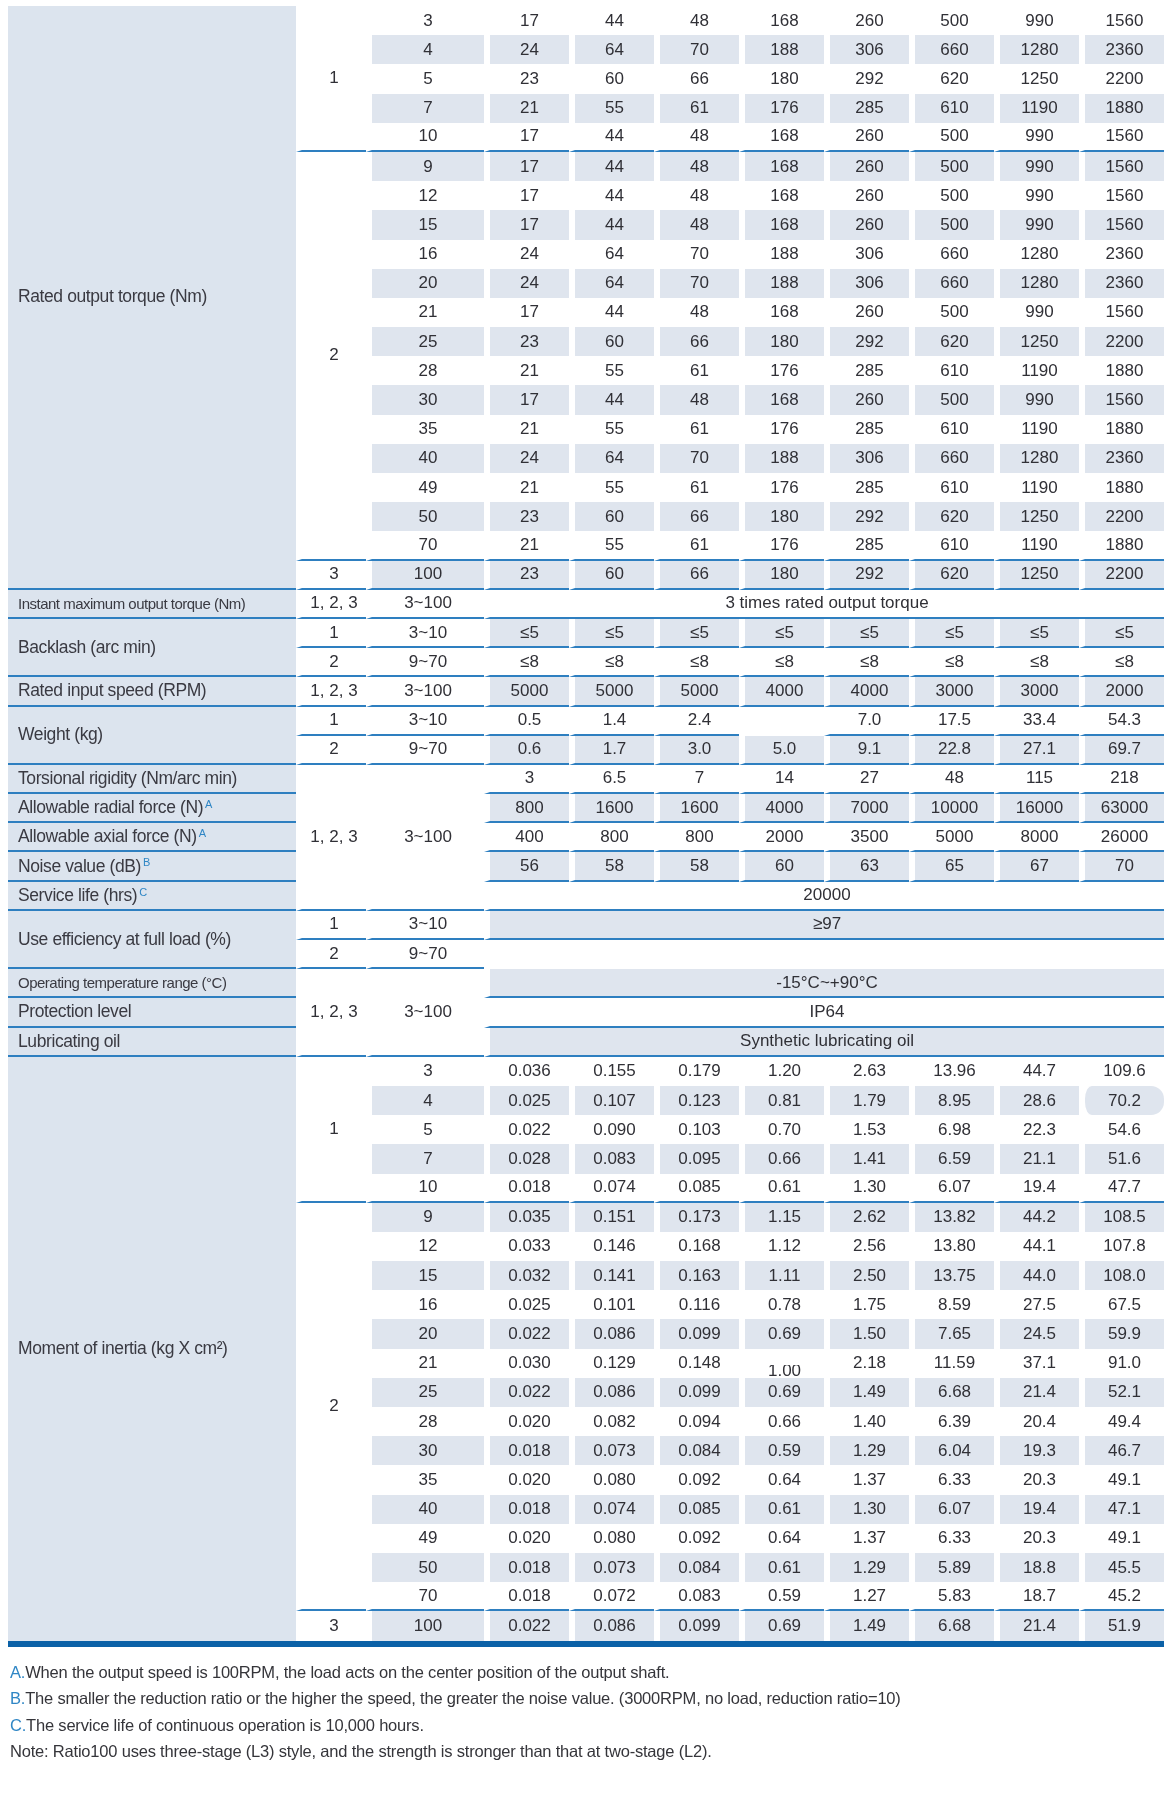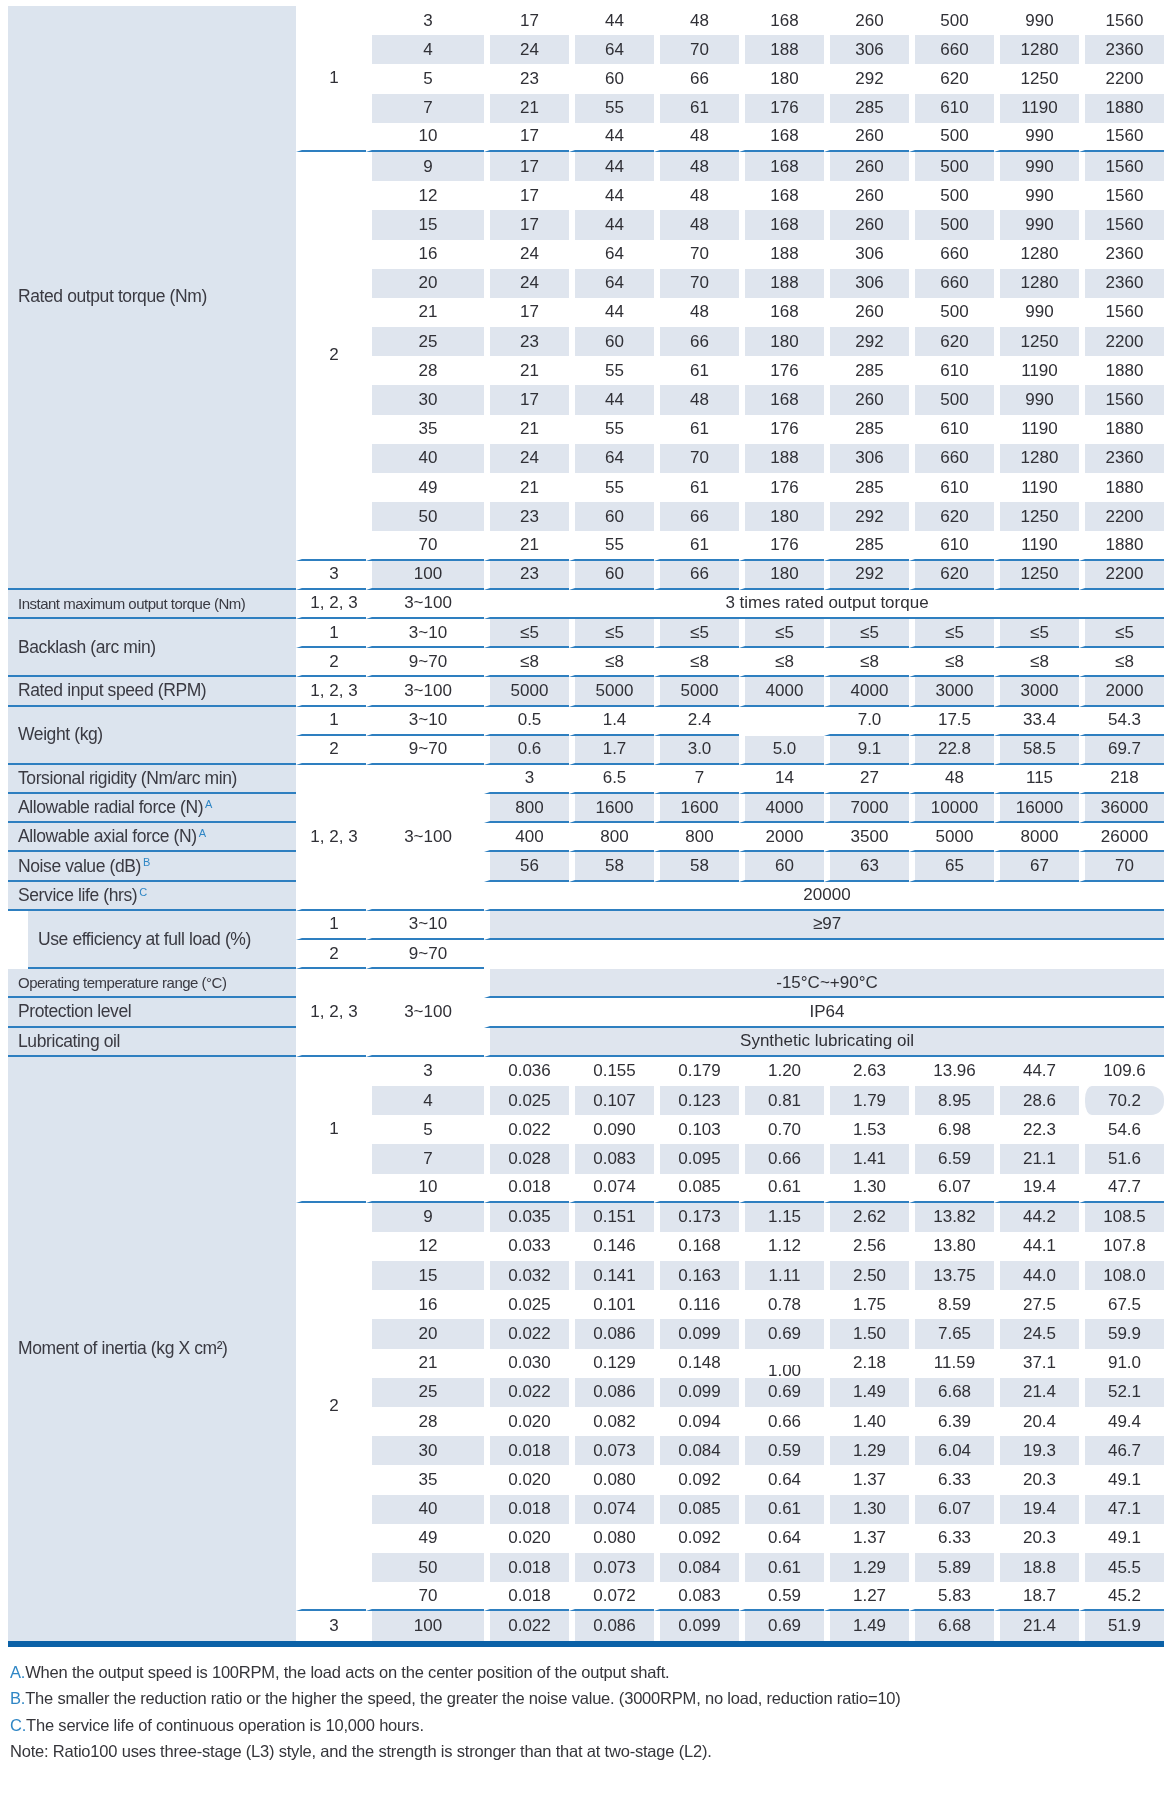--- a/index.html
+++ b/index.html
@@ -281,63 +281,63 @@
       <div class="c dat w sb" style="grid-area: 25 / 10 / span 1 / span 1;">33.4</div>
       <div class="c dat w sb" style="grid-area: 25 / 11 / span 1 / span 1;">54.3</div>
       <div class="c stg sb" style="grid-area: 26 / 2 / span 1 / span 1;">2</div>
       <div class="c rtp sb" style="grid-area: 26 / 3 / span 1 / span 1;">9~70</div>
       <div class="c dat lt sb" style="grid-area: 26 / 4 / span 1 / span 1;">0.6</div>
       <div class="c dat lt sb" style="grid-area: 26 / 5 / span 1 / span 1;">1.7</div>
       <div class="c dat lt sb" style="grid-area: 26 / 6 / span 1 / span 1;">3.0</div>
       <div class="c dat lt sb" style="grid-area: 26 / 7 / span 1 / span 1;">5.0</div>
       <div class="c dat lt sb" style="grid-area: 26 / 8 / span 1 / span 1;">9.1</div>
       <div class="c dat lt sb" style="grid-area: 26 / 9 / span 1 / span 1;">22.8</div>
-      <div class="c dat lt sb" style="grid-area: 26 / 10 / span 1 / span 1;">58.5</div>
+      <div class="c dat lt sb" style="grid-area: 26 / 10 / span 1 / span 1;">27.1</div>
       <div class="c dat lt sb" style="grid-area: 26 / 11 / span 1 / span 1;">69.7</div>
       <div class="c stg sb" style="grid-area: 27 / 2 / span 5 / span 1;">1, 2, 3</div>
       <div class="c rtp sb" style="grid-area: 27 / 3 / span 5 / span 1;">3~100</div>
       <div class="c lbl sb" style="grid-area: 27 / 1 / span 1 / span 1;">Torsional rigidity (Nm/arc min)</div>
       <div class="c dat w sb" style="grid-area: 27 / 4 / span 1 / span 1;">3</div>
       <div class="c dat w sb" style="grid-area: 27 / 5 / span 1 / span 1;">6.5</div>
       <div class="c dat w sb" style="grid-area: 27 / 6 / span 1 / span 1;">7</div>
       <div class="c dat w sb" style="grid-area: 27 / 7 / span 1 / span 1;">14</div>
       <div class="c dat w sb" style="grid-area: 27 / 8 / span 1 / span 1;">27</div>
       <div class="c dat w sb" style="grid-area: 27 / 9 / span 1 / span 1;">48</div>
       <div class="c dat w sb" style="grid-area: 27 / 10 / span 1 / span 1;">115</div>
       <div class="c dat w sb" style="grid-area: 27 / 11 / span 1 / span 1;">218</div>
       <div class="c lbl sb" style="grid-area: 28 / 1 / span 1 / span 1;">Allowable radial force (N)<sup class="fn">A</sup></div>
       <div class="c dat lt sb" style="grid-area: 28 / 4 / span 1 / span 1;">800</div>
       <div class="c dat lt sb" style="grid-area: 28 / 5 / span 1 / span 1;">1600</div>
       <div class="c dat lt sb" style="grid-area: 28 / 6 / span 1 / span 1;">1600</div>
       <div class="c dat lt sb" style="grid-area: 28 / 7 / span 1 / span 1;">4000</div>
       <div class="c dat lt sb" style="grid-area: 28 / 8 / span 1 / span 1;">7000</div>
       <div class="c dat lt sb" style="grid-area: 28 / 9 / span 1 / span 1;">10000</div>
       <div class="c dat lt sb" style="grid-area: 28 / 10 / span 1 / span 1;">16000</div>
-      <div class="c dat lt sb" style="grid-area: 28 / 11 / span 1 / span 1;">36000</div>
+      <div class="c dat lt sb" style="grid-area: 28 / 11 / span 1 / span 1;">63000</div>
       <div class="c lbl sb" style="grid-area: 29 / 1 / span 1 / span 1;">Allowable axial force (N)<sup class="fn">A</sup></div>
       <div class="c dat w sb" style="grid-area: 29 / 4 / span 1 / span 1;">400</div>
       <div class="c dat w sb" style="grid-area: 29 / 5 / span 1 / span 1;">800</div>
       <div class="c dat w sb" style="grid-area: 29 / 6 / span 1 / span 1;">800</div>
       <div class="c dat w sb" style="grid-area: 29 / 7 / span 1 / span 1;">2000</div>
       <div class="c dat w sb" style="grid-area: 29 / 8 / span 1 / span 1;">3500</div>
       <div class="c dat w sb" style="grid-area: 29 / 9 / span 1 / span 1;">5000</div>
       <div class="c dat w sb" style="grid-area: 29 / 10 / span 1 / span 1;">8000</div>
       <div class="c dat w sb" style="grid-area: 29 / 11 / span 1 / span 1;">26000</div>
       <div class="c lbl sb" style="grid-area: 30 / 1 / span 1 / span 1;">Noise value (dB)<sup class="fn">B</sup></div>
       <div class="c dat lt sb" style="grid-area: 30 / 4 / span 1 / span 1;">56</div>
       <div class="c dat lt sb" style="grid-area: 30 / 5 / span 1 / span 1;">58</div>
       <div class="c dat lt sb" style="grid-area: 30 / 6 / span 1 / span 1;">58</div>
       <div class="c dat lt sb" style="grid-area: 30 / 7 / span 1 / span 1;">60</div>
       <div class="c dat lt sb" style="grid-area: 30 / 8 / span 1 / span 1;">63</div>
       <div class="c dat lt sb" style="grid-area: 30 / 9 / span 1 / span 1;">65</div>
       <div class="c dat lt sb" style="grid-area: 30 / 10 / span 1 / span 1;">67</div>
       <div class="c dat lt sb" style="grid-area: 30 / 11 / span 1 / span 1;">70</div>
       <div class="c lbl sb" style="grid-area: 31 / 1 / span 1 / span 1;">Service life (hrs)<sup class="fn">C</sup></div>
       <div class="c sp w sb" style="grid-area: 31 / 4 / span 1 / span 8;">20000</div>
-      <div class="c lbl sb" style="grid-area: 32 / 1 / span 2 / span 1; margin-left: 20px;">Use efficiency at full load (%)</div>
+      <div class="c lbl sb" style="grid-area: 32 / 1 / span 2 / span 1;">Use efficiency at full load (%)</div>
       <div class="c stg sb" style="grid-area: 32 / 2 / span 1 / span 1;">1</div>
       <div class="c rtp sb" style="grid-area: 32 / 3 / span 1 / span 1;">3~10</div>
       <div class="c sp lt sb" style="grid-area: 32 / 4 / span 1 / span 8;">≥97</div>
       <div class="c stg sb" style="grid-area: 33 / 2 / span 1 / span 1;">2</div>
       <div class="c rtp sb" style="grid-area: 33 / 3 / span 1 / span 1;">9~70</div>
       <div class="c stg sb" style="grid-area: 34 / 2 / span 3 / span 1;">1, 2, 3</div>
       <div class="c rtp sb" style="grid-area: 34 / 3 / span 3 / span 1;">3~100</div>
       <div class="c lbl sm sb" style="grid-area: 34 / 1 / span 1 / span 1;">Operating temperature range (°C)</div>
       <div class="c sp lt sb" style="grid-area: 34 / 4 / span 1 / span 8;">-15°C~+90°C</div>
       <div class="c lbl sb" style="grid-area: 35 / 1 / span 1 / span 1;">Protection level</div>

